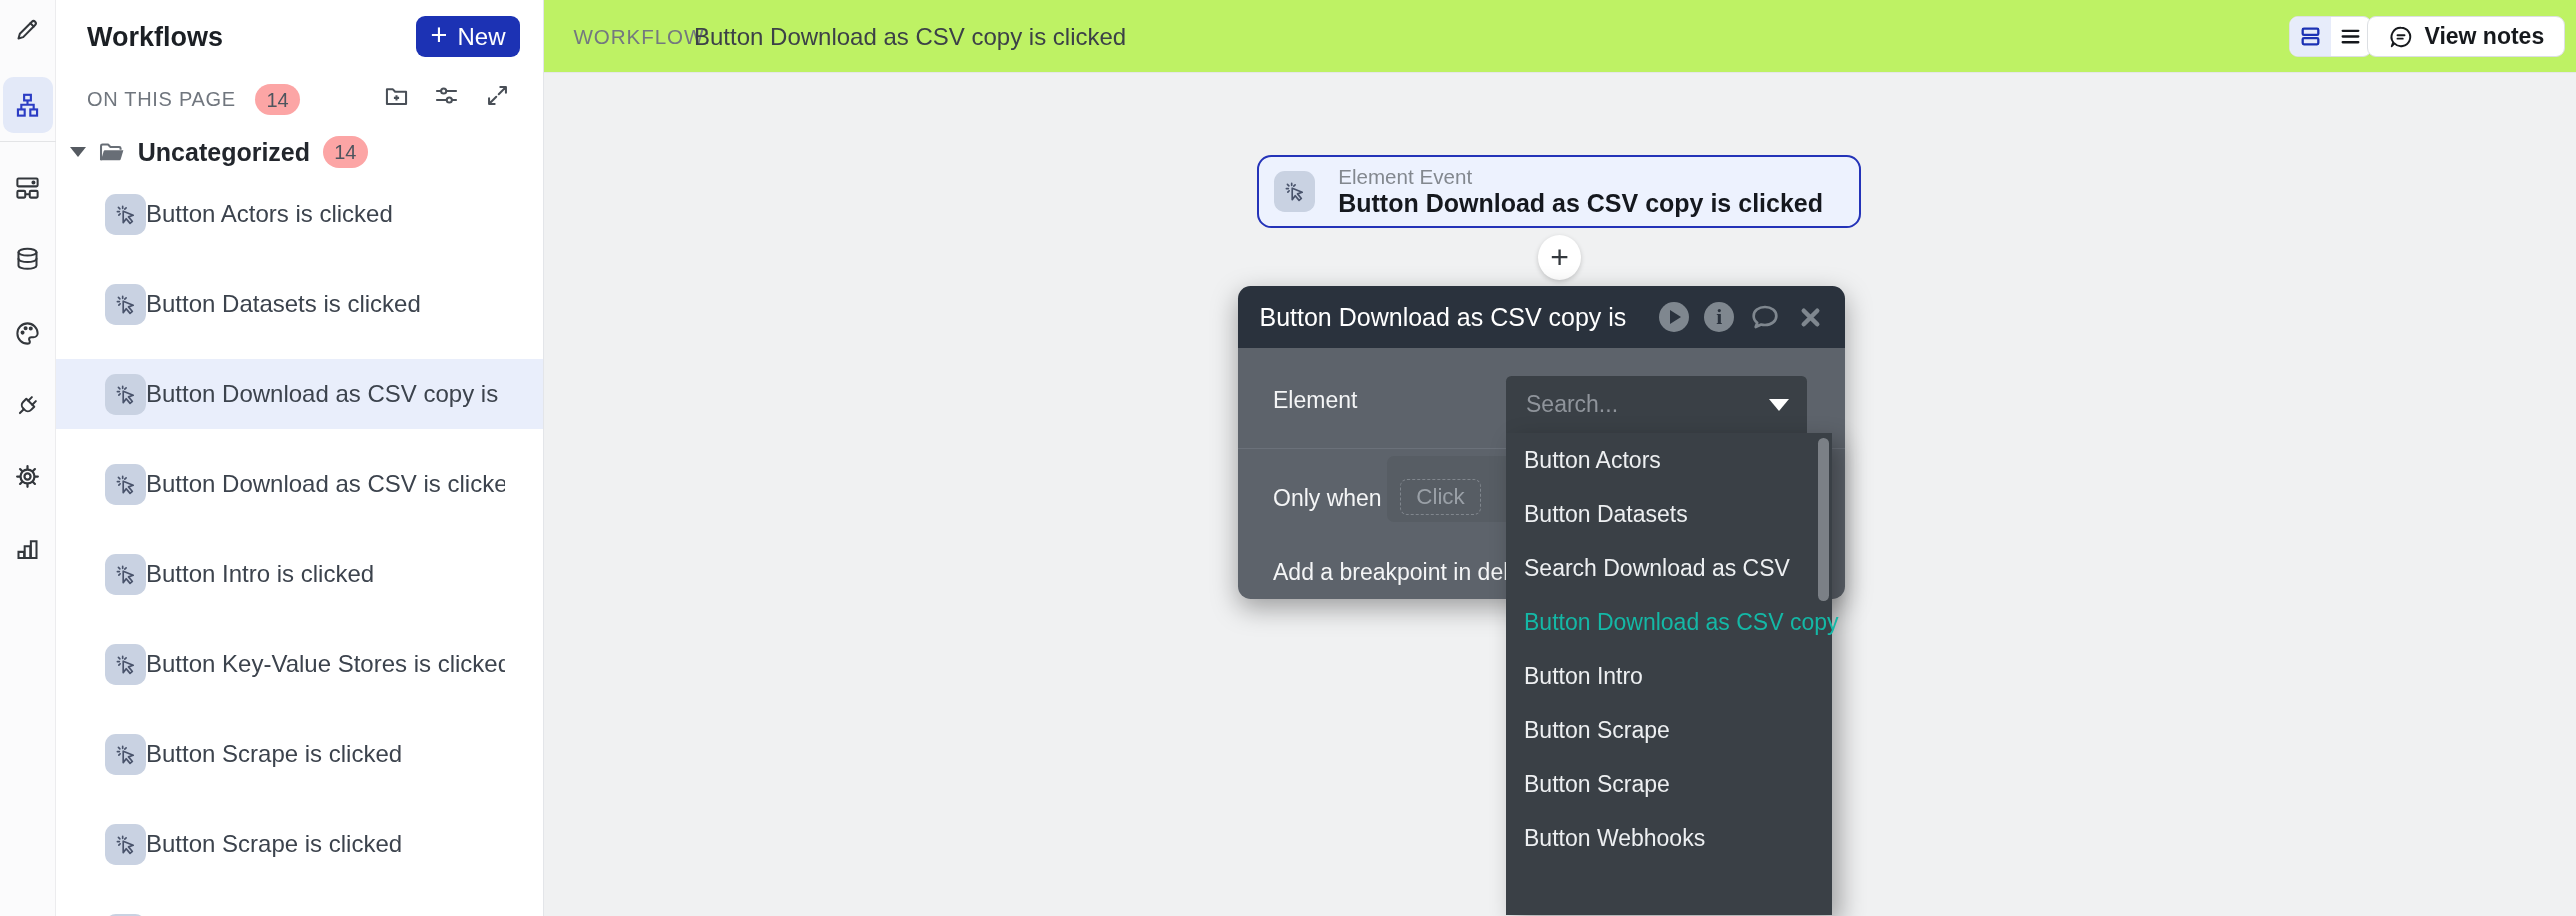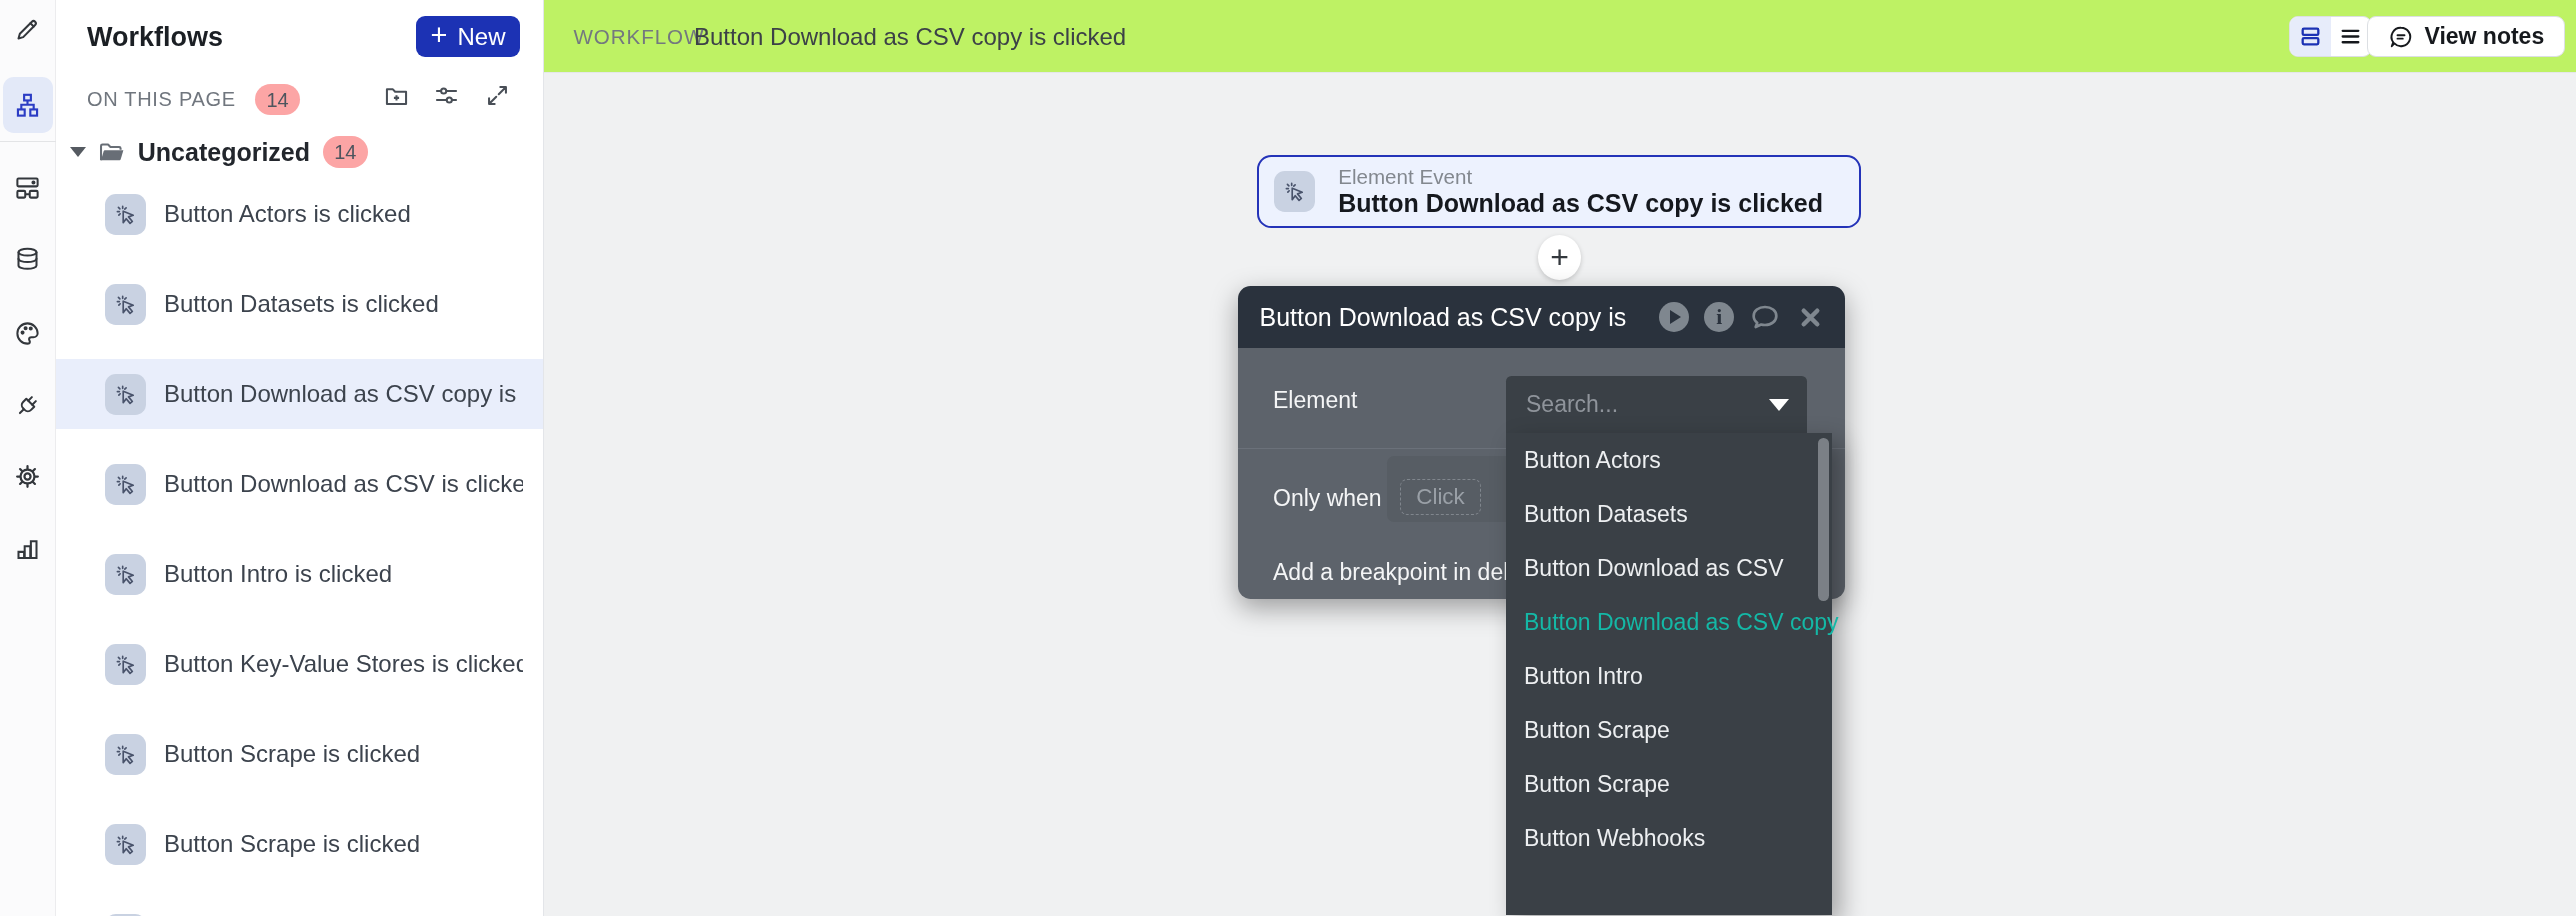--- a/index.html
+++ b/index.html
@@ -46,21 +46,21 @@
   .folder-row .pill { margin-left:12.5px; }
 
   .wf-list { position:absolute; left:0; top:169px; width:100%; }
   .wf-row { position:relative; height:90px; display:flex; align-items:center;
             padding-left:49px; cursor:pointer; }
   .wf-row.selected::before { content:""; position:absolute; left:0; right:0; top:10px; bottom:10px;
             background:#e9eefb; }
   .wf-row > * { position:relative; z-index:1; }
   .icon-chip { width:41px; height:41px; border-radius:10.8px; background:#c9d2e2; flex:0 0 auto;
                display:flex; align-items:center; justify-content:center; color:#49536b; }
-  .wf-row-label { margin-left:18px; font-size:24px; color:#3c434d; white-space:nowrap;
+  .wf-row-label { font-size:24px; color:#3c434d; white-space:nowrap;
                   overflow:hidden; text-overflow:clip; max-width:359px; }
 
   
   .canvas { position:absolute; left:543px; top:0; width:2033px; height:916px; background:#f0f1f2; }
   .canvas-header { position:absolute; left:0; top:0; width:100%; height:73px; background:#bef264;
                    border-bottom:0.9px solid #e5e7ea; }
   .wf-label { position:absolute; left:30.5px; top:25px; font-size:20.6px; color:#73787f; letter-spacing:0.9px; }
   .wf-title { position:absolute; left:151px; top:23px; font-size:24px; color:#3c4147; font-weight:500; }
 
   .view-toggle { position:absolute; right:204px; top:16px; width:83px; height:41px; background:#fff;
@@ -393,21 +393,21 @@
   </div>
 
   <div class="dropdown">
     <div class="dd-search">
       <input class="dd-input" placeholder="Search..." style="">
       <span class="dd-caret"></span>
     </div>
     <div class="dd-list">
       <div class="dd-item">Button Actors</div>
       <div class="dd-item">Button Datasets</div>
-      <div class="dd-item">Button Download as CSV</div>
+      <div class="dd-item">Search Download as CSV</div>
       <div class="dd-item highlighted">Button Download as CSV copy</div>
       <div class="dd-item">Button Intro</div>
       <div class="dd-item">Button Scrape</div>
       <div class="dd-item">Button Scrape</div>
       <div class="dd-item">Button Webhooks</div>
       <div class="dd-scrollbar"></div>
     </div>
   </div>
 </div>
 

